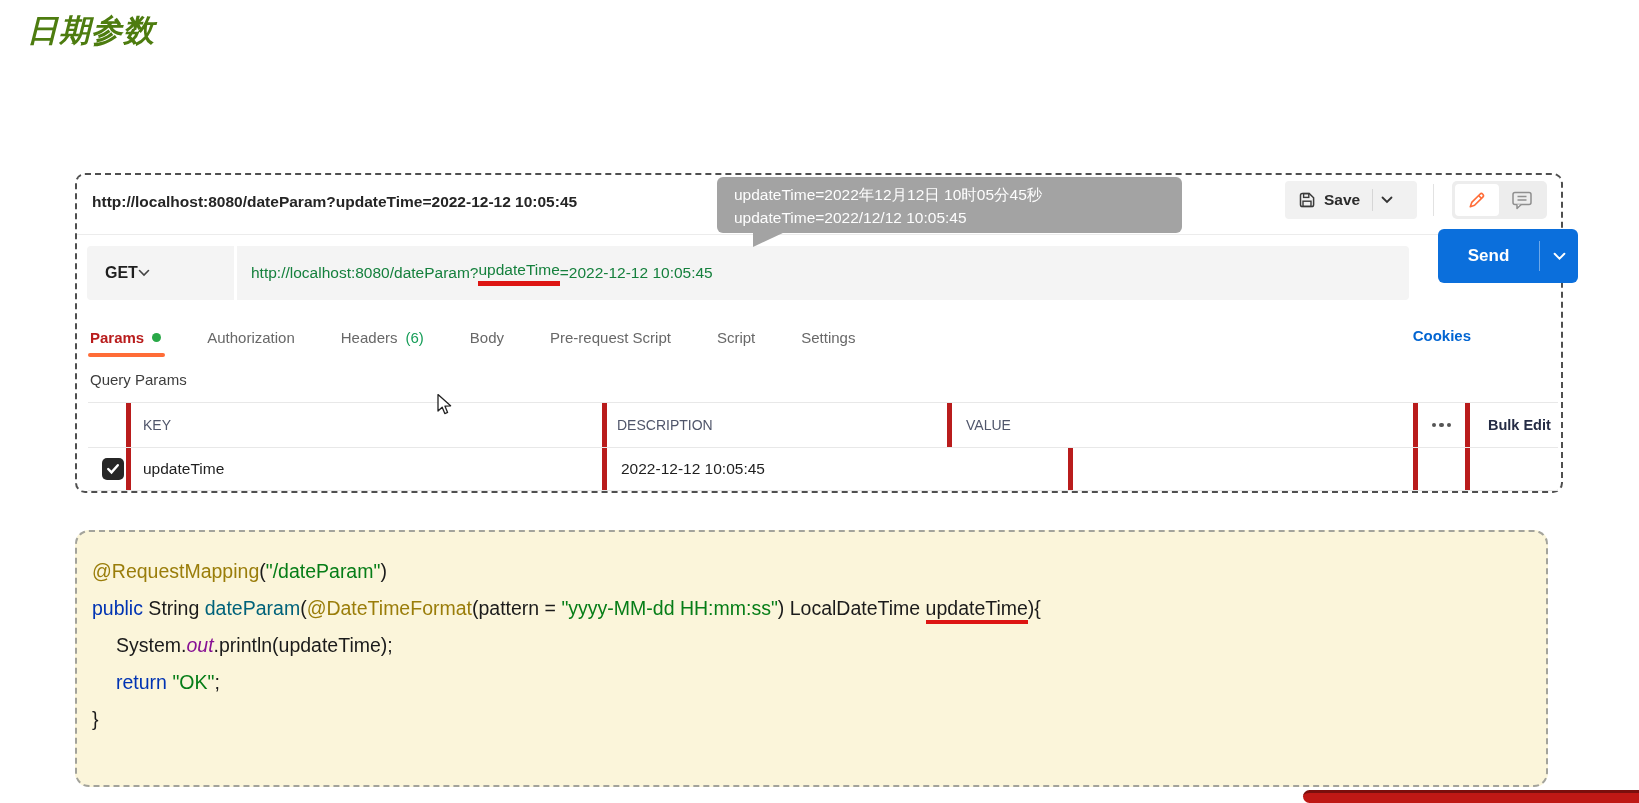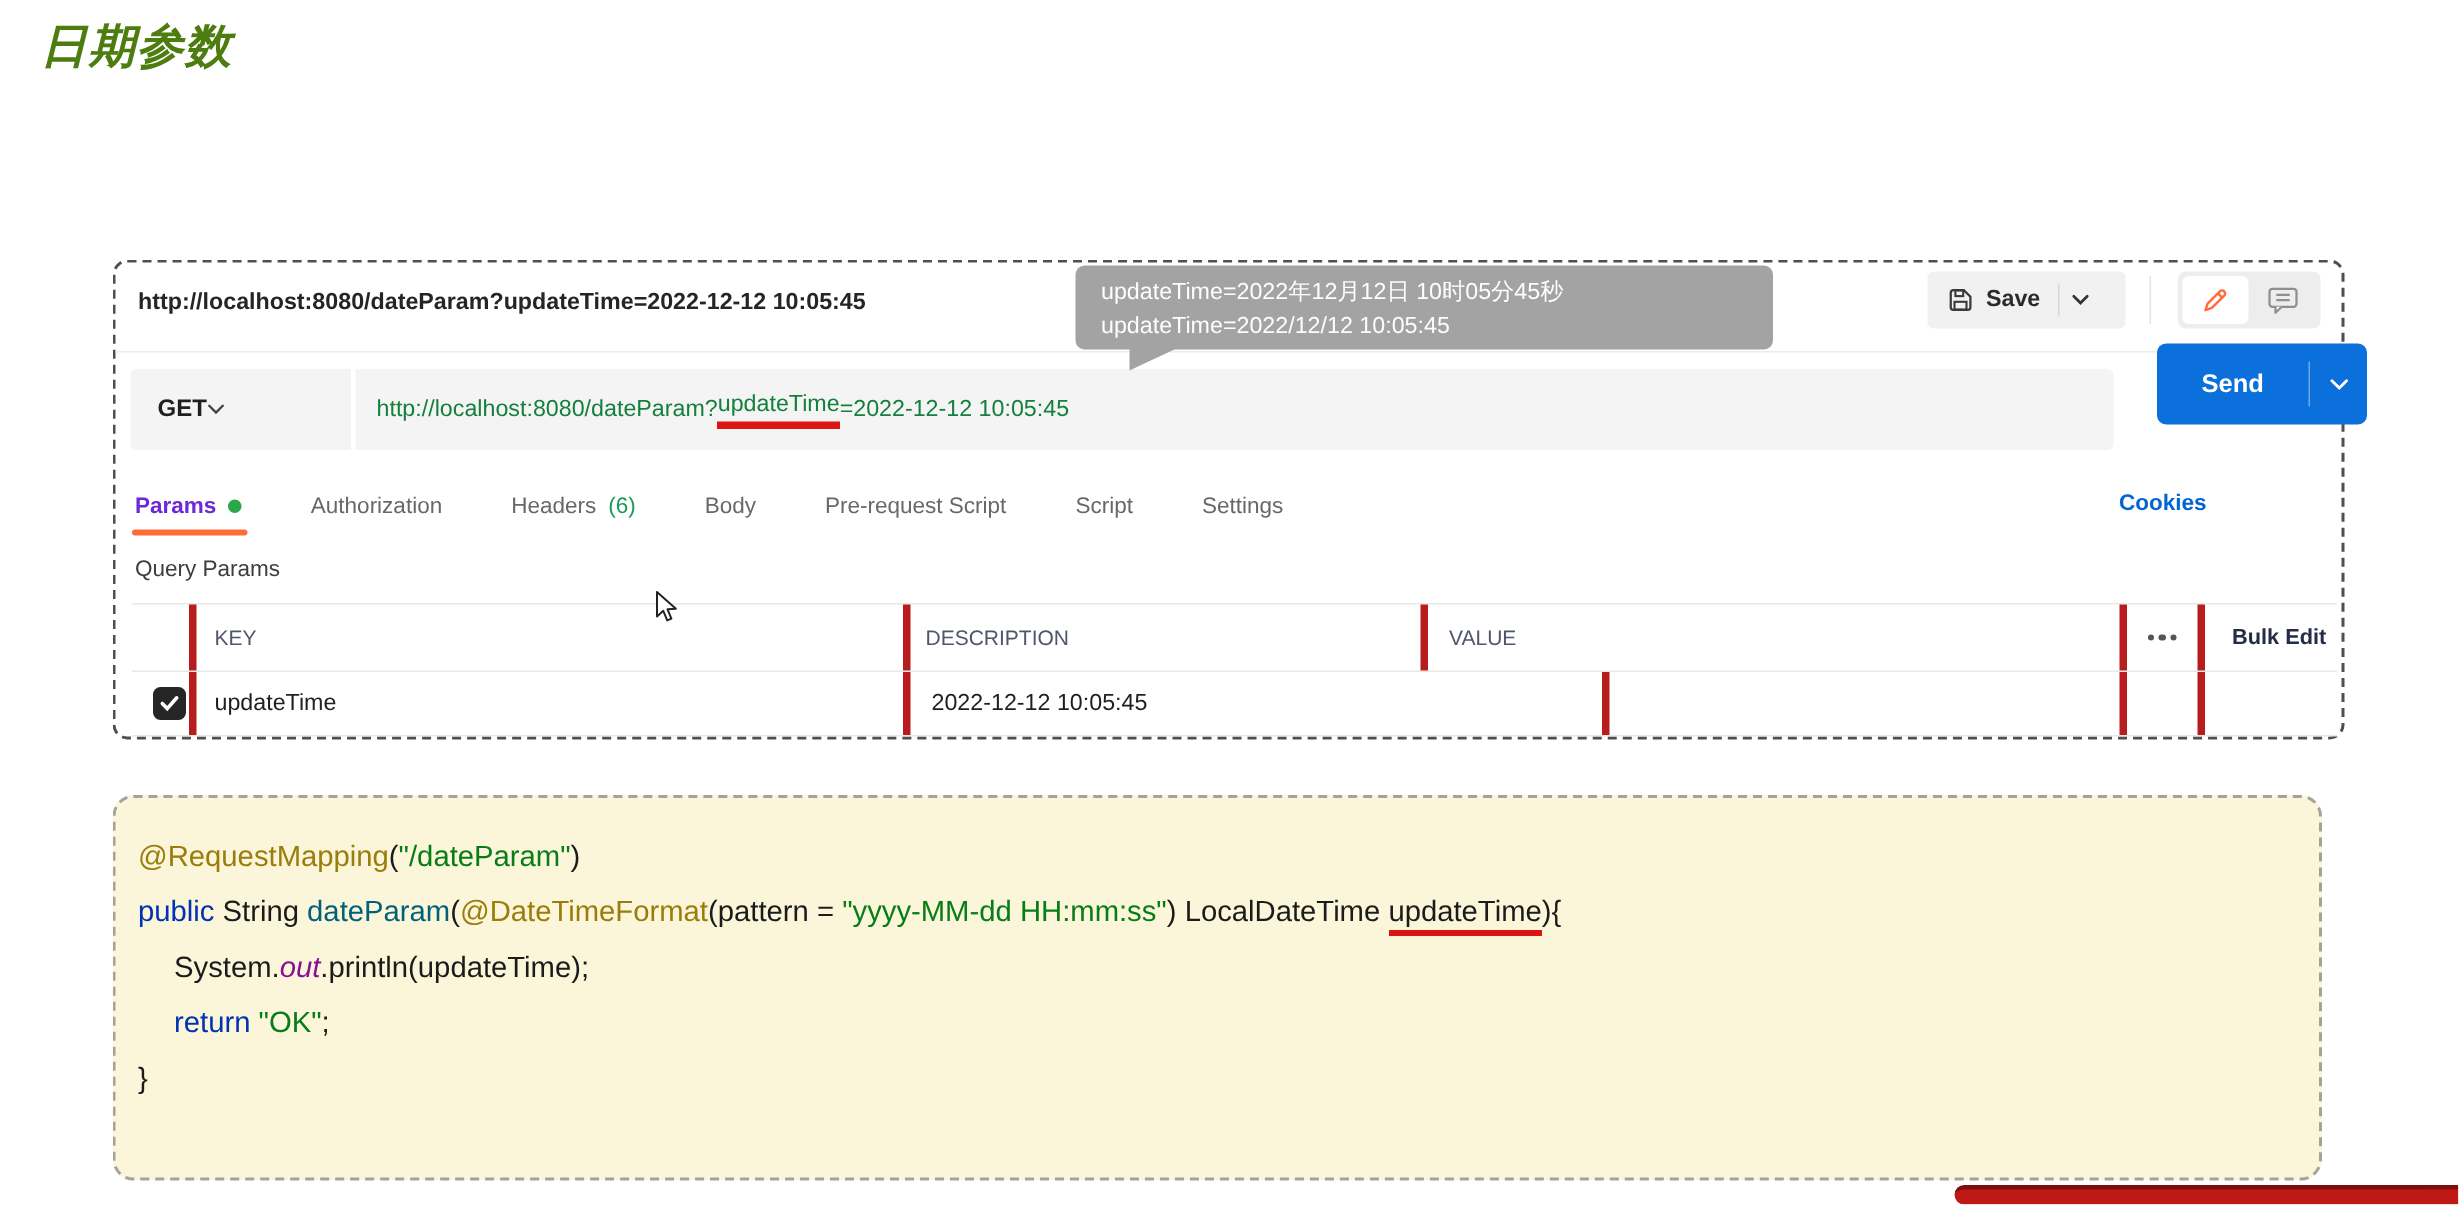--- a/index.html
+++ b/index.html
@@ -44,21 +44,21 @@
 
   .pm-send{position:absolute;left:1345px;top:54px;width:140px;height:54px;background:#0b6fdc;border-radius:6px;
            display:flex;color:#ffffff;margin-left:16px;}
   .pm-send .lbl{flex:1;display:flex;align-items:center;justify-content:center;font-size:17px;font-weight:700;}
   .pm-send .sep{width:1px;background:rgba(255,255,255,.4);margin:12px 0;}
   .pm-send .caret{width:38px;display:flex;align-items:center;justify-content:center;}
 
   .pm-tabs{position:absolute;left:13px;top:147px;height:30px;display:flex;gap:46px;align-items:center;
            font-size:15px;color:#686868;}
   .pm-tab{position:relative;display:flex;align-items:center;gap:8px;white-space:pre;}
-  .pm-tab.active{color:#6d28d9;font-weight:600;}
+  .pm-tab.active{color:#b91c1c;font-weight:600;}
   .pm-tab.active::after{content:"";position:absolute;left:-2px;right:-4px;bottom:-11px;height:3.5px;
                         background:#ff6c37;border-radius:2px;}
   .pm-tab .dot{width:9px;height:9px;border-radius:50%;background:#29a847;flex:none;}
   .pm-tab .count{color:#169d58;}
   .pm-cookies{position:absolute;right:90px;top:152px;font-size:15px;font-weight:600;color:#0265d2;}
   .pm-qp{position:absolute;left:13px;top:196px;font-size:15px;font-weight:500;color:#3d3d3d;}
 
   .pm-table{position:absolute;left:11px;top:227px;width:1470px;}
   .pm-thead{display:flex;height:44px;border-top:1px solid #e8e8e8;border-bottom:1px solid #e8e8e8;
             align-items:stretch;font-size:14px;color:#50566b;font-weight:500;}

